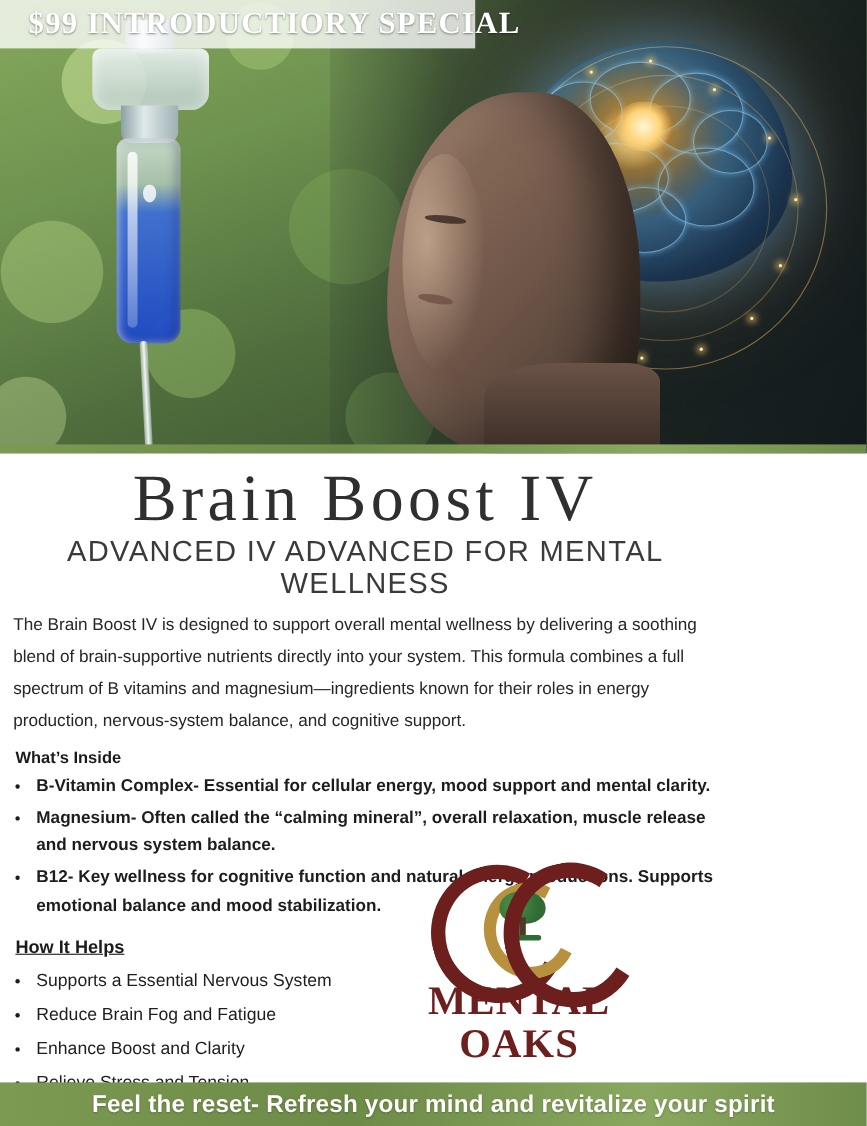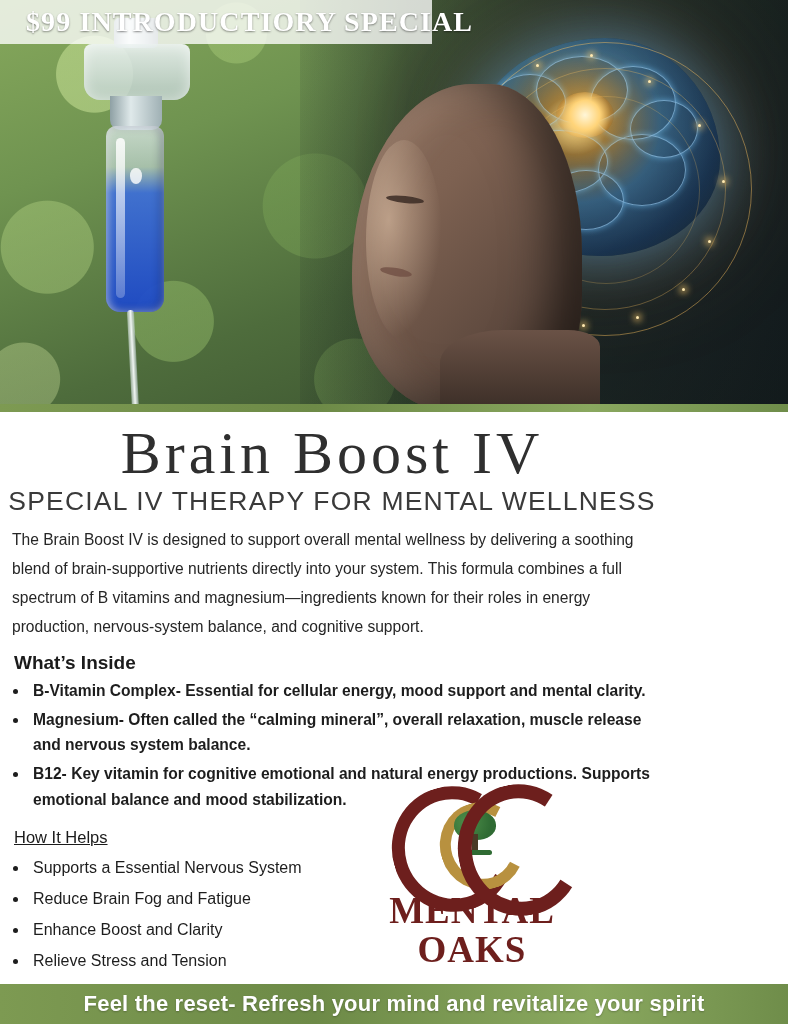--- a/index.html
+++ b/index.html
@@ -210,28 +210,28 @@
 
   .intro {
     margin: 10px 12px 0 12px;
     font-size: 15.6px;
     line-height: 1.85;
     color: #262626;
   }
 
   .section-head {
     margin: 10px 0 4px 14px;
-    font-size: 19px;
+    font-size: 15px;
     font-weight: 700;
     color: #1b1b1b;
   }
   .section-head-underline {
     margin: 12px 0 4px 14px;
     font-size: 16.5px;
-    font-weight: 400;
+    font-weight: 700;
     color: #1b1b1b;
     text-decoration: underline;
     display: inline-block;
   }
 
   ul.bullets {
     margin: 2px 0 0 0;
     padding-left: 29px;
     list-style: disc;
   }
@@ -386,29 +386,29 @@
   <div class="promo-bar">
     <span class="promo-text">$99 INTRODUCTIORY SPECIAL</span>
   </div>
 
   <div class="hero-divider"></div>
 </div>
 
 <div class="content">
 
   <h1 class="title">Brain Boost IV</h1>
-  <h2 class="subtitle">SPECIAL IV THERAPY FOR MENTAL WELLNESS</h2>
+  <h2 class="subtitle">ADVANCED IV ADVANCED FOR MENTAL WELLNESS</h2>
 
   <p class="intro">The Brain Boost IV is designed to support overall mental wellness by delivering a soothing blend of brain-supportive nutrients directly into your system. This formula combines a full spectrum of B vitamins and magnesium—ingredients known for their roles in energy production, nervous-system balance, and cognitive support.</p>
 
   <div class="section-head">What’s Inside</div>
   <ul class="bullets bold">
     <li>B-Vitamin Complex- Essential for cellular energy, mood support and mental clarity.</li>
     <li>Magnesium- Often called the “calming mineral”, overall relaxation, muscle release and nervous system balance.</li>
-    <li>B12- Key vitamin for cognitive emotional and natural energy productions. Supports emotional balance and mood stabilization.</li>
+    <li>B12- Key wellness for cognitive function and natural energy productions. Supports emotional balance and mood stabilization.</li>
   </ul>
 
   <div class="section-head-underline">How It Helps</div>
   <ul class="bullets light">
     <li>Supports a Essential Nervous System</li>
     <li>Reduce Brain Fog and Fatigue</li>
     <li>Enhance Boost and Clarity</li>
     <li>Relieve Stress and Tension</li>
     <li>Replenish Vital Nutrients</li>
   </ul>

